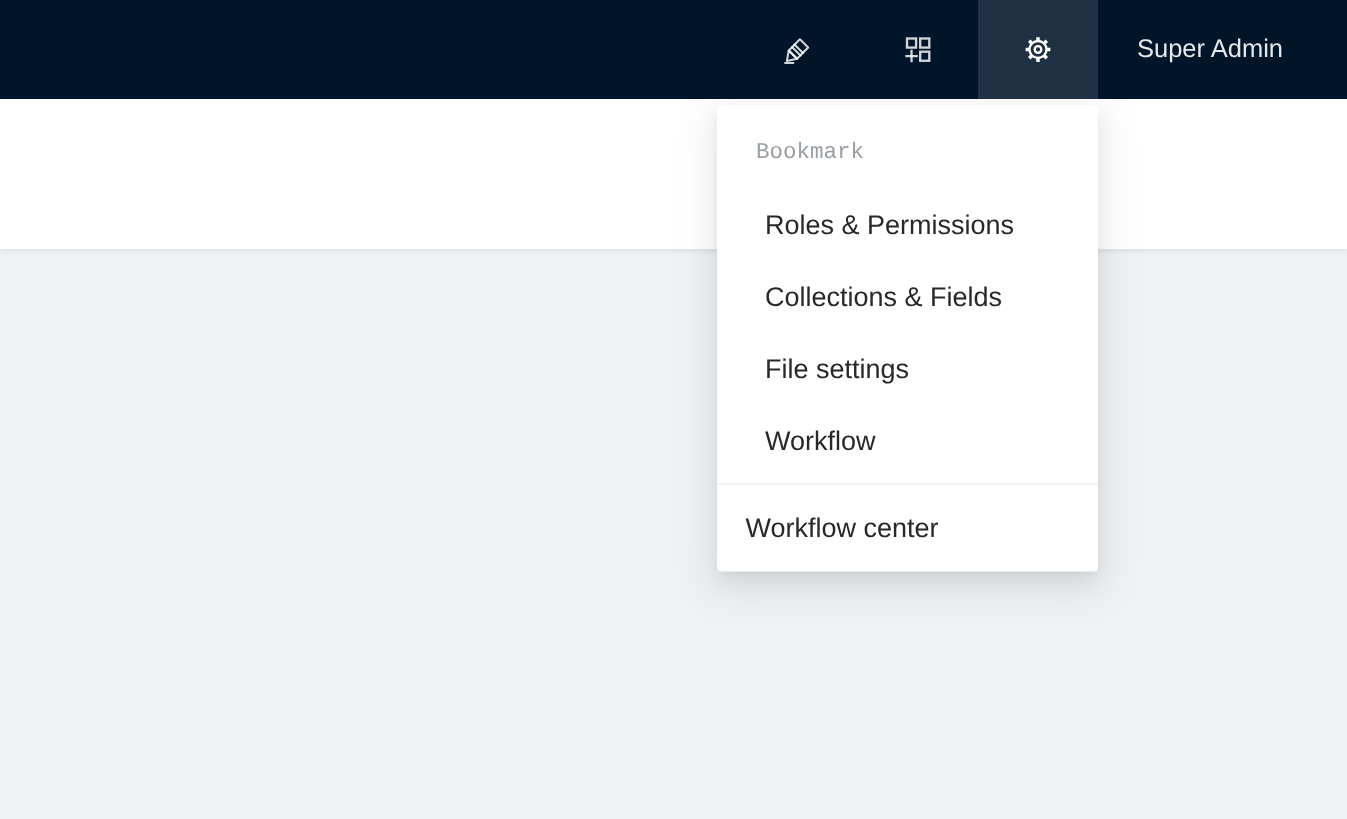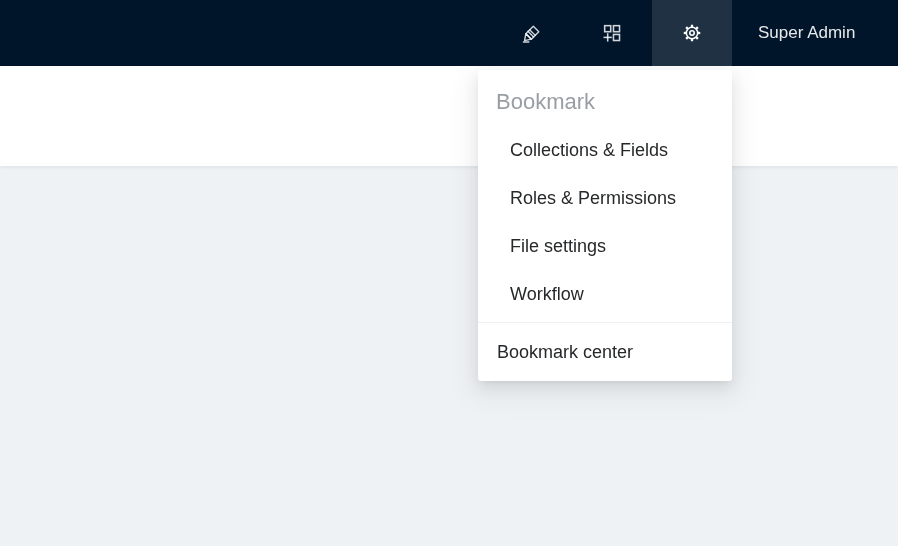--- a/index.html
+++ b/index.html
@@ -43,22 +43,22 @@
   .nav-cell svg { display:block; }
 
   
   .menu {
     position:absolute; left:478px; top:70px; width:254px;
     background:var(--menu-bg, #ffffff); border-radius:3px;
     box-shadow:0 3px 6px -4px rgba(0,0,0,.12), 0 6px 16px 0 rgba(0,0,0,.08), 0 9px 28px 8px rgba(0,0,0,.05);
     padding-top:12px; box-sizing:border-box; z-index:4;
   }
   .menu-group-label {
-    height:40px; line-height:40px; padding-left:18px;
-    font-size:22px; color:var(--group-label-text, #999ea3);
+    height:40px; line-height:40px; padding-left:26px;
+    font-size:15px; color:var(--group-label-text, #999ea3);font-family:Liberation Mono, monospace;
   }
   .menu-items { list-style:none; margin:0; padding:0; }
   .menu-item {
     height:40px; line-height:40px; margin-top:8px; padding-left:32px;
     font-size:18px; color:var(--menu-item-text, #26282a); cursor:pointer;
     white-space:nowrap;
   }
   .menu-divider { height:1px; margin-top:8px; background:var(--divider, #f0f0f0); }
   .menu-footer-item {
     height:58px; line-height:58px; padding-left:19px;
@@ -115,22 +115,22 @@
       </span>
     </div>
     <div class="user">
       <span>Super Admin</span>
     </div>
   </header>
 
   <div class="menu">
     <div class="menu-group-label">Bookmark</div>
     <ul class="menu-items">
+      <li class="menu-item">Roles &amp; Permissions</li>
       <li class="menu-item">Collections &amp; Fields</li>
-      <li class="menu-item">Roles &amp; Permissions</li>
       <li class="menu-item">File settings</li>
       <li class="menu-item">Workflow</li>
     </ul>
     <div class="menu-divider"></div>
-    <div class="menu-footer-item">Bookmark center</div>
+    <div class="menu-footer-item">Workflow center</div>
   </div>
 
 </div>
 
 </body></html>

